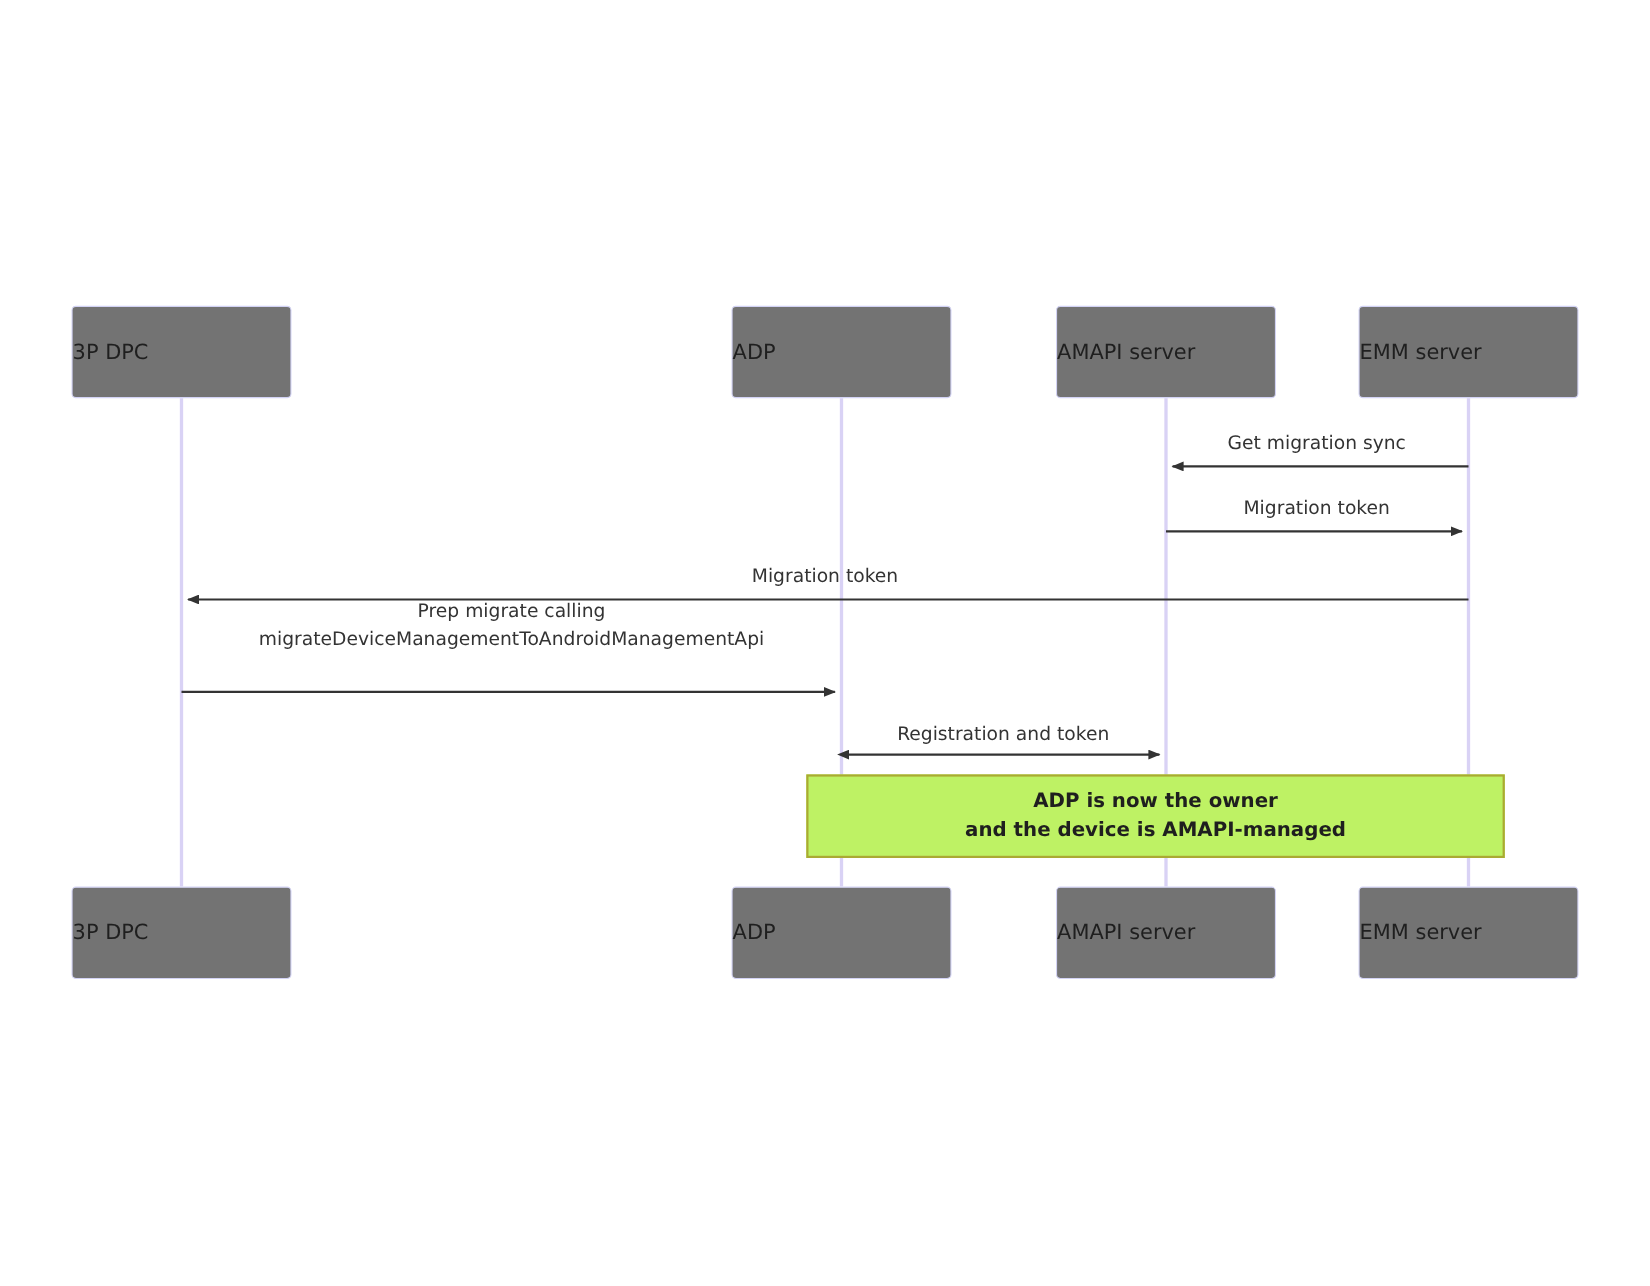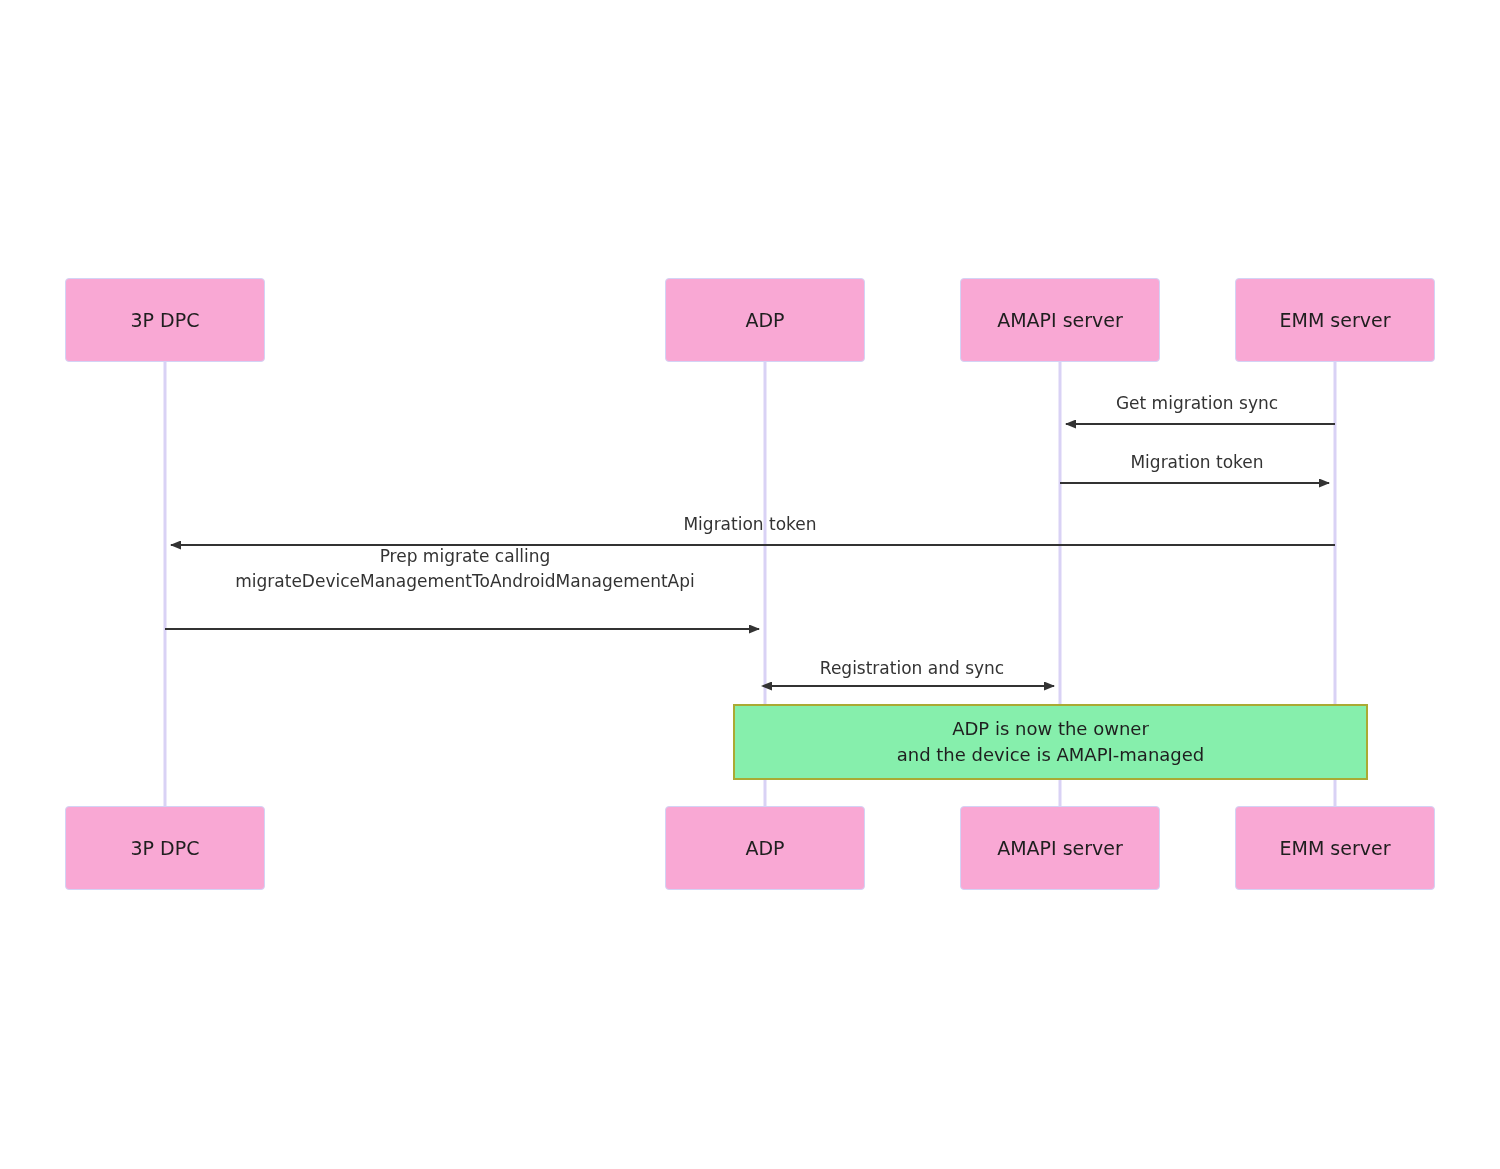--- a/index.html
+++ b/index.html
@@ -22,26 +22,26 @@
   }
   svg#seq-svg {
     position: absolute;
     left: 0;
     top: 0;
     width: 1500px;
     height: 1169px;
   }
   .participant-box {
     position: absolute;
-    background: #f9a8d4;
+    background: #737373;
     border: 1px solid #d3d3f5;
     border-radius: 4px;
     display: flex;
     align-items: center;
-    justify-content: center;
+    justify-content: flex-start;
     box-sizing: border-box;
   }
   .participant-label {
     font-size: 19px;
     color: #1f1f1f;
     font-family: "DejaVu Sans", "Liberation Sans", sans-serif;
     text-align: center;
     line-height: 1.2;
     white-space: nowrap;
   }
@@ -49,26 +49,27 @@
     position: absolute;
     font-size: 17px;
     color: #333333;
     text-align: center;
     line-height: 1.45;
     white-space: nowrap;
     transform: translateX(-50%);
   }
   .note-box {
     position: absolute;
-    background: #86efac;
+    background: #bef264;
     border: 2px solid #aaaa33;
     box-sizing: border-box;
     display: flex;
     align-items: center;
     justify-content: center;
+    font-weight: bold;
   }
   .note-text {
     font-size: 18px;
     color: #1f1f1f;
     text-align: center;
     line-height: 1.45;
     white-space: pre-line;
   }
 </style>
 </head>
@@ -136,21 +137,21 @@
         <div>Migration token</div>
       </div>
       <div class="msg-label" style="left: 750px; top: 512px;">
         <div>Migration token</div>
       </div>
       <div class="msg-label" style="left: 465px; top: 544px;">
         <div>Prep migrate calling</div>
         <div>migrateDeviceManagementToAndroidManagementApi</div>
       </div>
       <div class="msg-label" style="left: 912px; top: 656px;">
-        <div>Registration and sync</div>
+        <div>Registration and token</div>
       </div>
     </div>
   <div id="notes-layer">
       <div class="note-box" style="left: 733px; top: 704px; width: 635px; height: 76px;">
         <div class="note-text">ADP is now the owner
 and the device is AMAPI-managed</div>
       </div>
     </div>
 
 </div>

